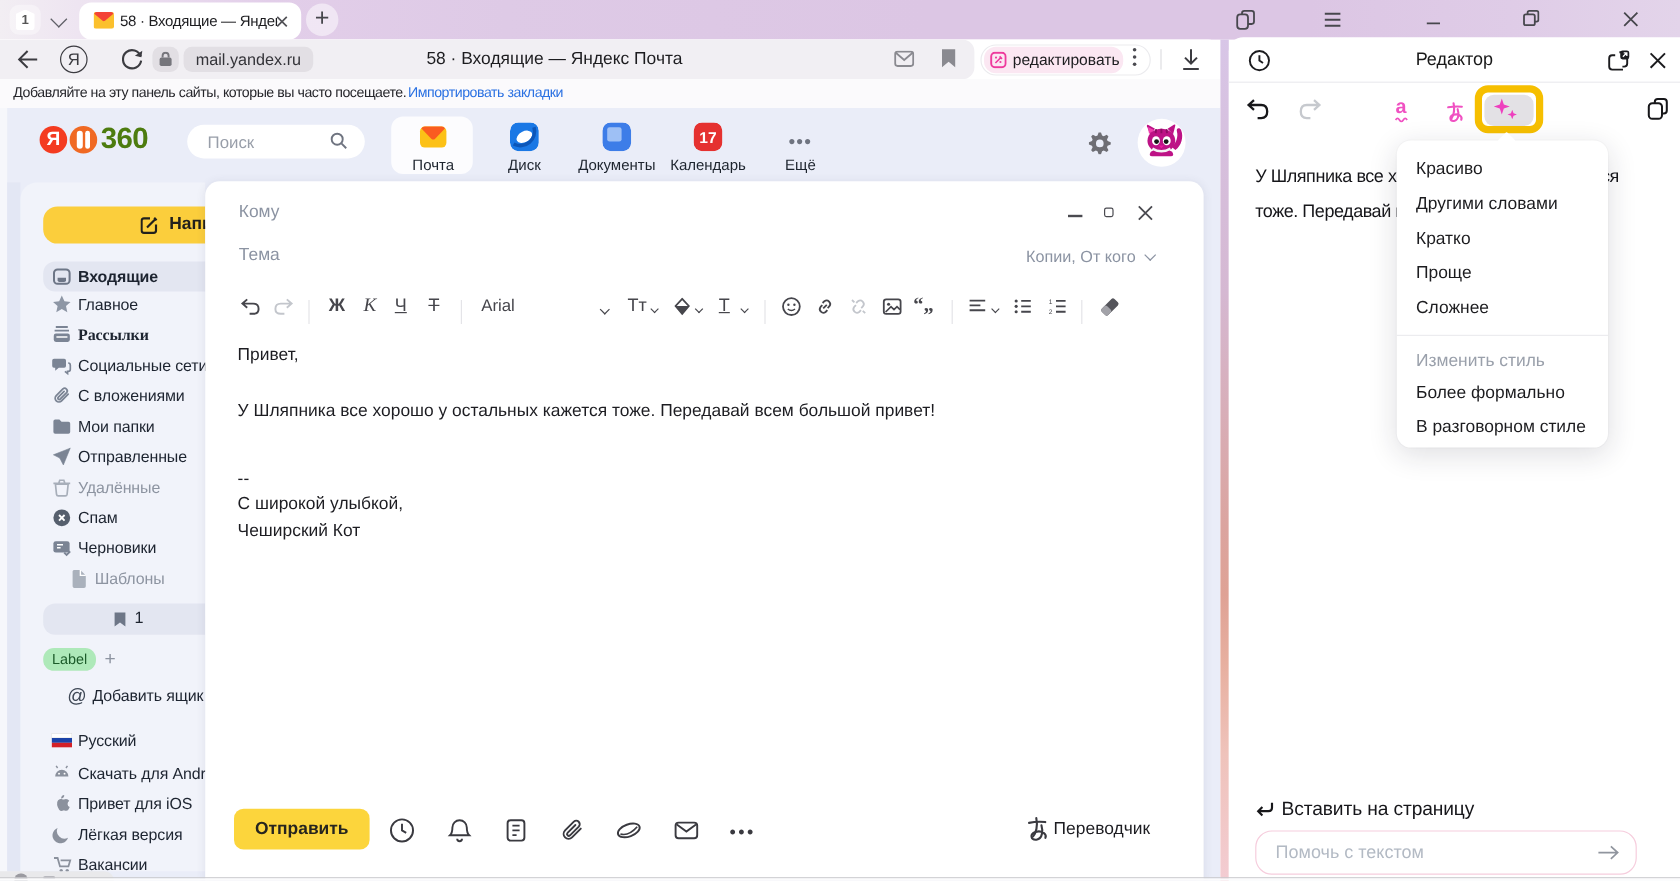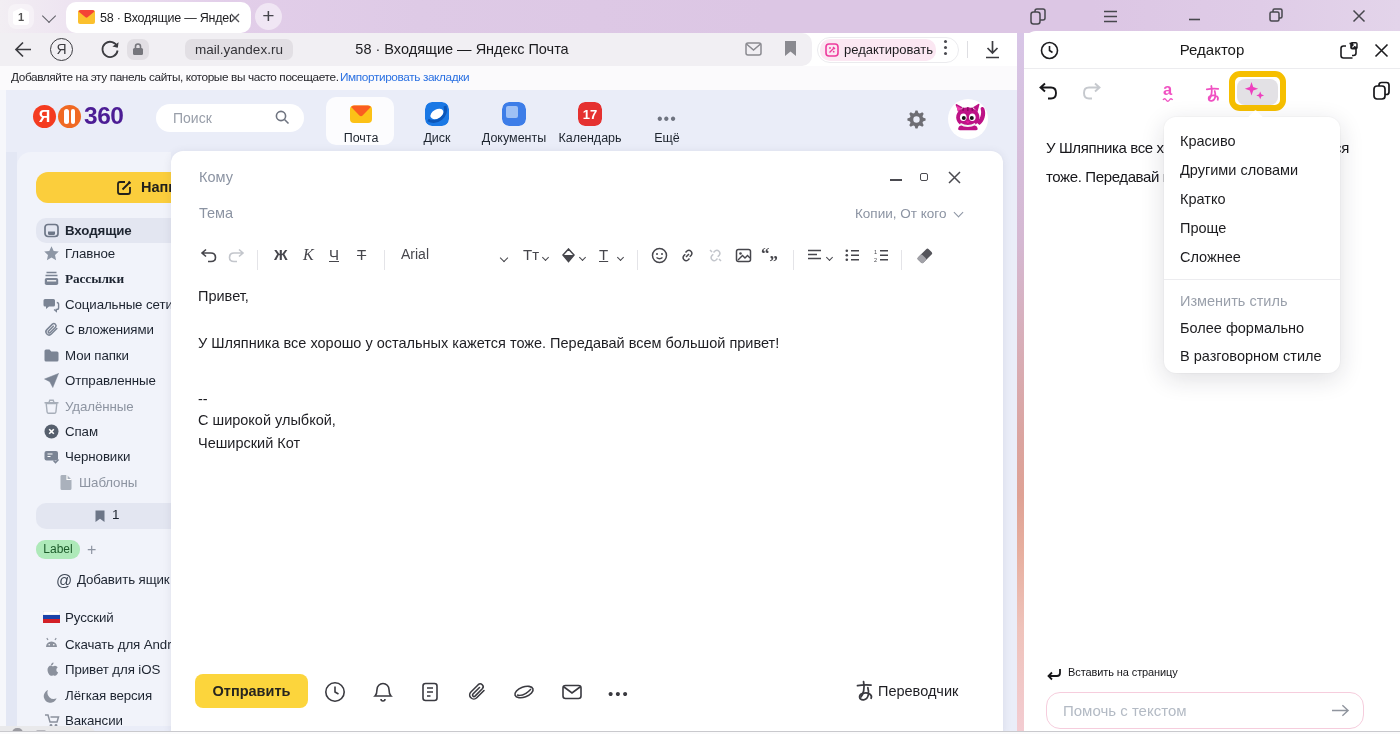--- a/index.html
+++ b/index.html
@@ -29,21 +29,21 @@
 #bookbar span { position:absolute; top:4px; }
 #bookbar .lnk { color:#2b71e2; }
 
 
 #mailpage { left:0; top:57px; width:1017px; height:644px; background:#eaedf8; }
 
 #logoY { left:33px; top:15px; width:23px; height:23px; border-radius:50%; background:#f43b20; color:#fff; font-weight:bold; font-size:16px; text-align:center; line-height:23px; }
 #logoO { left:58px; top:15px; width:23px; height:23px; border-radius:50%; background:#f06923; }
 #logoO i { position:absolute; left:6px; top:4px; width:4.5px; height:15px; background:#fff; border-radius:4px; }
 #logoO b { position:absolute; left:12.5px; top:4px; width:4.5px; height:15px; background:#fff; border-radius:4px; }
-#logo360 { left:84px; top:12px; font-size:24.5px; font-weight:bold; color:#4c1d95; letter-spacing:-.5px;}
+#logo360 { left:84px; top:12px; font-size:24.5px; font-weight:bold; color:#4d7c0f; letter-spacing:-.5px;}
 #search { left:156px; top:14px; width:148px; height:28px; background:#fff; border-radius:14px; }
 #search span { position:absolute; left:17px; top:6px; font-size:14px; color:#989ea9; }
 .appico { width:24px; height:24px; border-radius:7px; }
 .applbl { position:absolute; font-size:12.5px; color:#1d242e; top:29px; width:100px; text-align:center; left:-38px; }
 .appitem { width:24px; height:58px;text-decoration:underline; }
 #pochta-card { left:326px; top:7px; width:68px; height:48px; background:#fcfcfe; border-radius:10px; }
 
 
 #napisat { left:36px; top:82px; width:135px; height:31px; background:#fbce3c; border-radius:12px 0 0 12px; }
 #napisat span { position:absolute; left:105px; top:7px; font-weight:bold; font-size:14.5px; color:#21201c; }
@@ -73,21 +73,21 @@
 #phead { position:absolute; left:0; top:0; width:376px; height:38px; border-bottom:1px solid #ececef; }
 #phead .t { position:absolute; left:0; right:0; top:10px; text-align:center; font-size:15px; color:#191919; }
 #ptoolbar { position:absolute; left:0; top:39px; width:376px; height:45px; }
 #sparkwrap { position:absolute; left:205px; top:1px; width:57px; height:40px; border:6px solid #f6bf00; border-radius:11px; background:#fff; }
 #sparkbtn { position:absolute; left:2px; top:2px; width:41px; height:26px; background:#e3e1e5; border-radius:8px; }
 #ptext { position:absolute; left:22px; top:102px; font-size:15px; letter-spacing:-0.38px; color:#16161a; line-height:29px; white-space:nowrap; }
 #dropdown { position:absolute; left:140px; top:86px; width:176px; height:256px; background:#fff; border-radius:12px;
   box-shadow:0 6px 24px rgba(30,30,50,.14), 0 0 0 1px rgba(0,0,0,.02); }
 #dropdown .notch { position:absolute; left:86px; top:-5px; width:11px; height:11px; background:#fff; transform:rotate(45deg); border-radius:1.5px; }
 .ditem { position:absolute; left:16px; font-size:14.5px; color:#1c1c1f; }
-#insertline { position:absolute; left:22px; top:635px; font-size:11px; letter-spacing:-0.1px; color:#16161a; }
+#insertline { position:absolute; left:22px; top:635px; font-size:16px; letter-spacing:-0.1px; color:#16161a; }
 #helpinput { position:absolute; left:22px; top:661px; width:318px; height:37px; border:1.5px solid #f6cddd; border-radius:14px; background:#fff; }
 #helpinput span { position:absolute; left:16px; top:9px; font-size:15px; color:#b3bac4; }
 </style>
 </head>
 <body>
 
 <div class="abs" id="tabbar"></div>
 <div class="abs" id="tabcount">
     <div class="shield">1</div>
   </div>
@@ -131,21 +131,21 @@
     <svg class="abs" style="left:100px;top:6px" width="20" height="20" viewBox="0 0 20 20">
         <path d="M17.3 8 A7.6 7.6 0 1 0 17.6 11.5" fill="none" stroke="#3c3c41" stroke-width="1.8"></path>
         <path d="M18.6 3.2 L17.8 8.7 L12.4 7.5 Z" fill="#3c3c41"></path>
       </svg>
     <div class="abs gpill" style="left:127px;top:6px;width:22px;height:21px;">
       <svg style="position:absolute;left:5px;top:4px" width="12" height="13" viewBox="0 0 12 13">
           <rect x="1" y="5" width="10" height="7" rx="1.5" fill="#76767c"></rect>
           <path d="M3.5 5 V3.5 A2.5 2.5 0 0 1 8.5 3.5 V5" fill="none" stroke="#76767c" stroke-width="1.6"></path>
         </svg>
     </div>
-    <div class="abs gpill" style="left:153px;top:6px;width:108px;height:21px;font-size:13.5px;color:#333338;text-align:center;line-height:21px;margin-left:32px;">mail.yandex.ru</div>
+    <div class="abs gpill" style="left:153px;top:6px;width:108px;height:21px;font-size:13.5px;color:#333338;text-align:center;line-height:21px;">mail.yandex.ru</div>
     <div class="abs" id="urltitle">58 · Входящие — Яндекс Почта</div>
     <svg class="abs" style="left:745px;top:9px" width="17" height="14" viewBox="0 0 17 14">
         <rect x="1" y="1" width="15" height="12" rx="2" fill="none" stroke="#8a8a90" stroke-width="1.5"></rect>
         <path d="M1.5 2 L8.5 8 L15.5 2" fill="none" stroke="#8a8a90" stroke-width="1.5"></path>
       </svg>
     <svg class="abs" style="left:784px;top:7px" width="13" height="17" viewBox="0 0 13 17">
         <path d="M1 1 H12 V16 L6.5 11.5 L1 16 Z" fill="#8a8a90"></path>
       </svg>
   </div>
 

